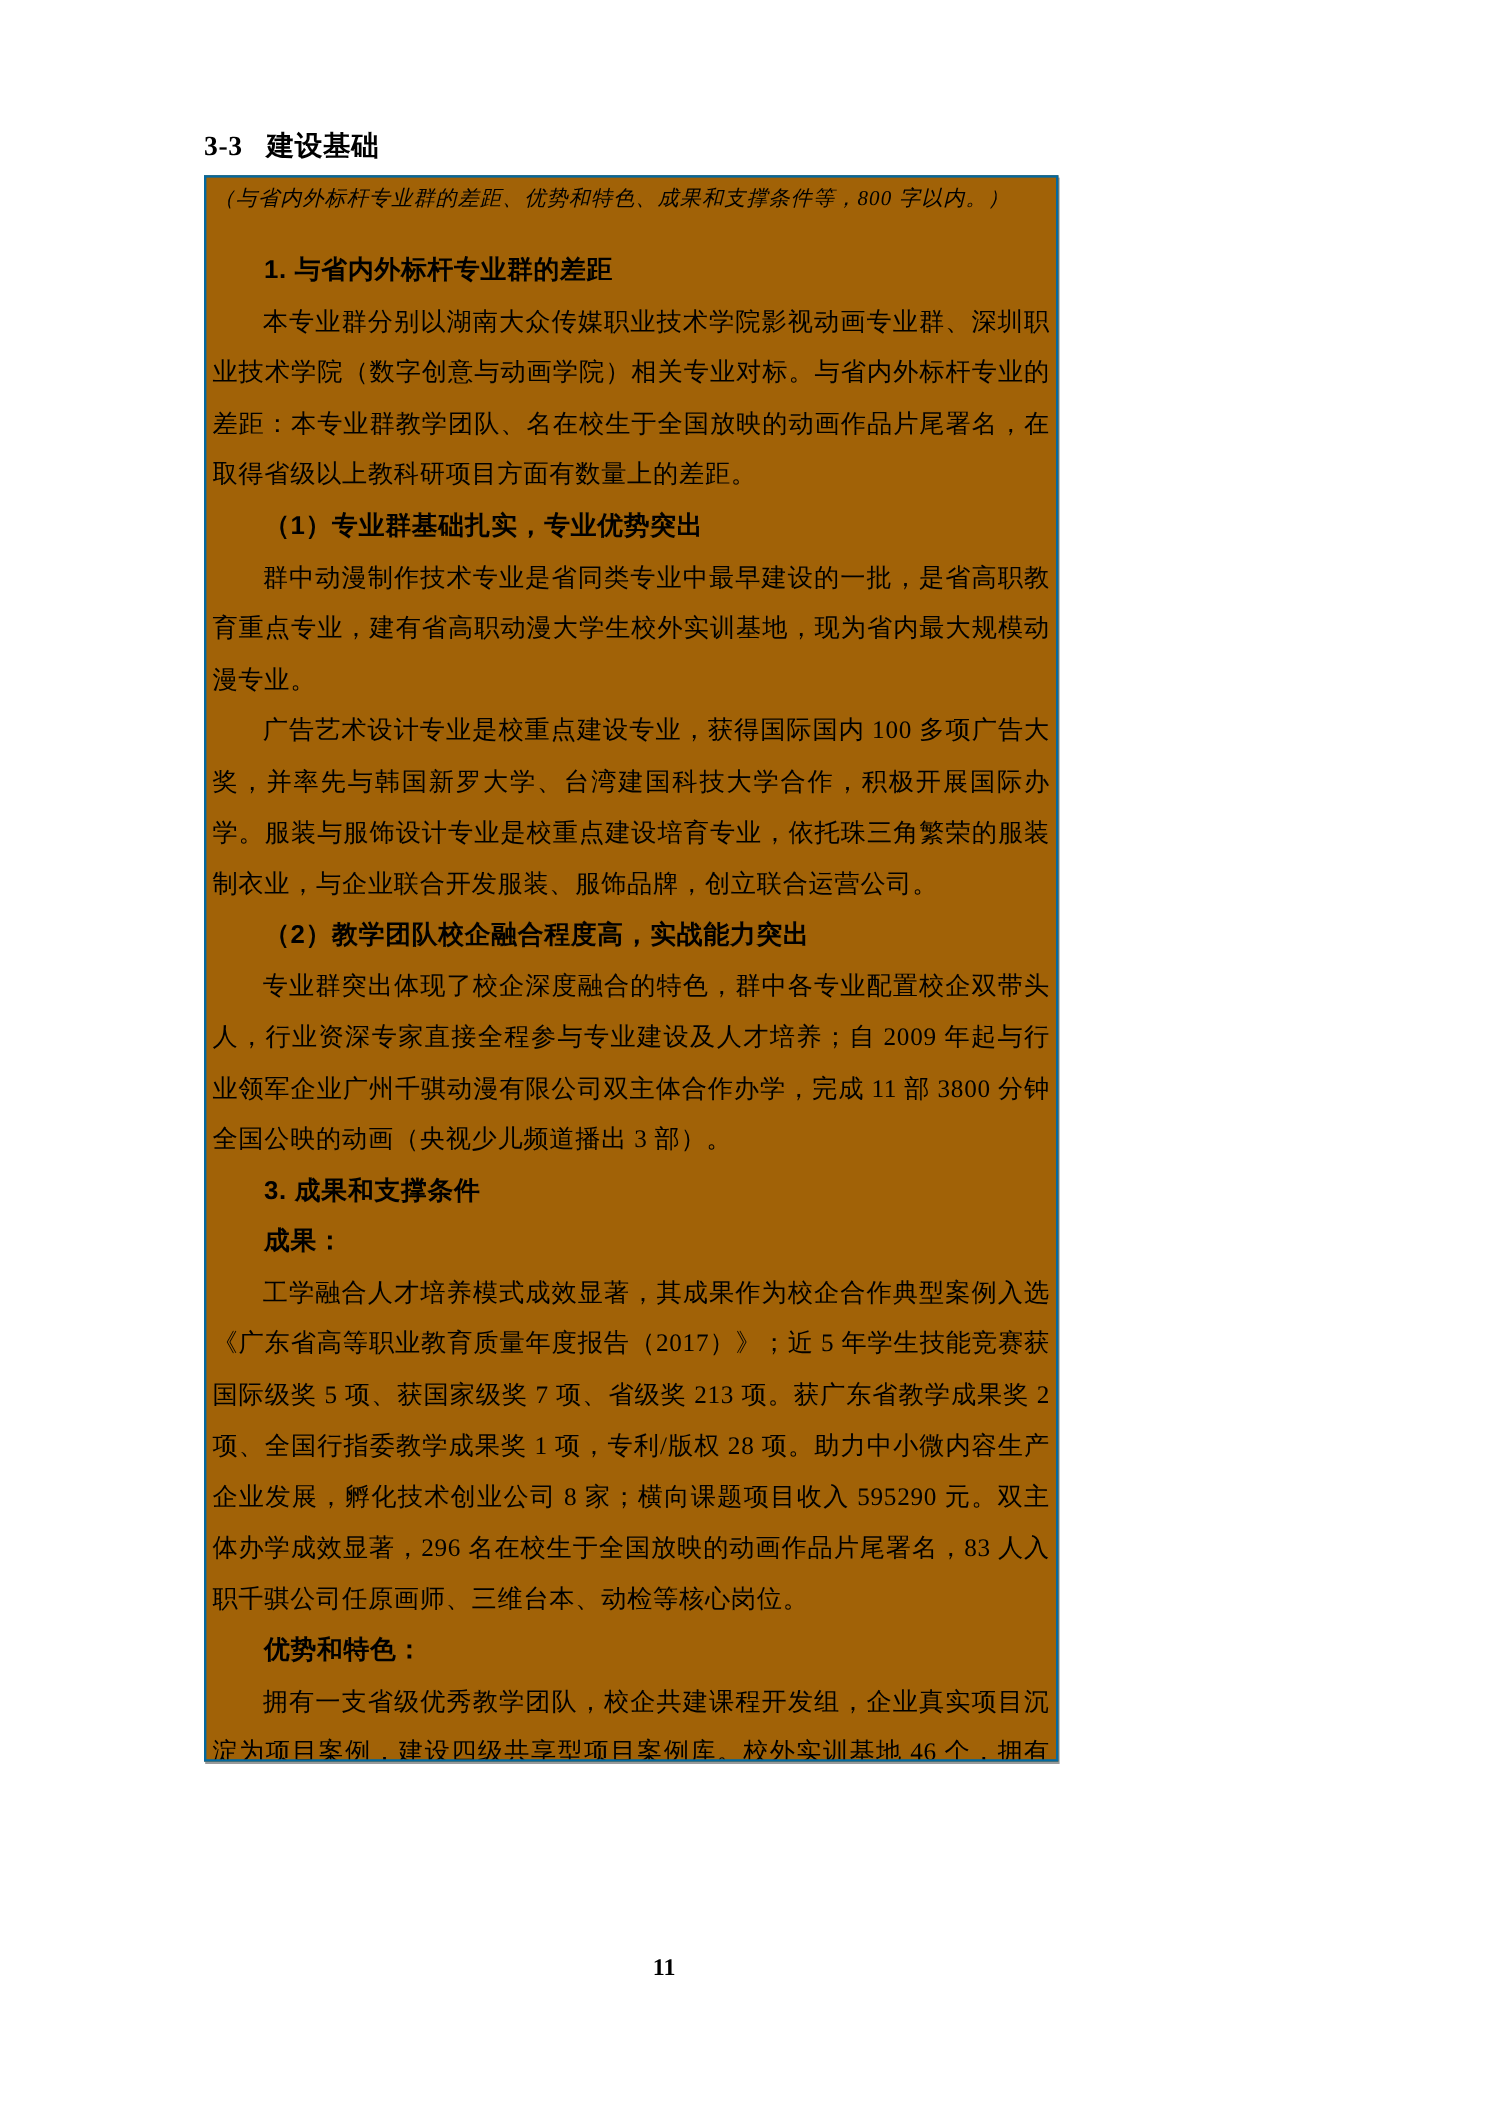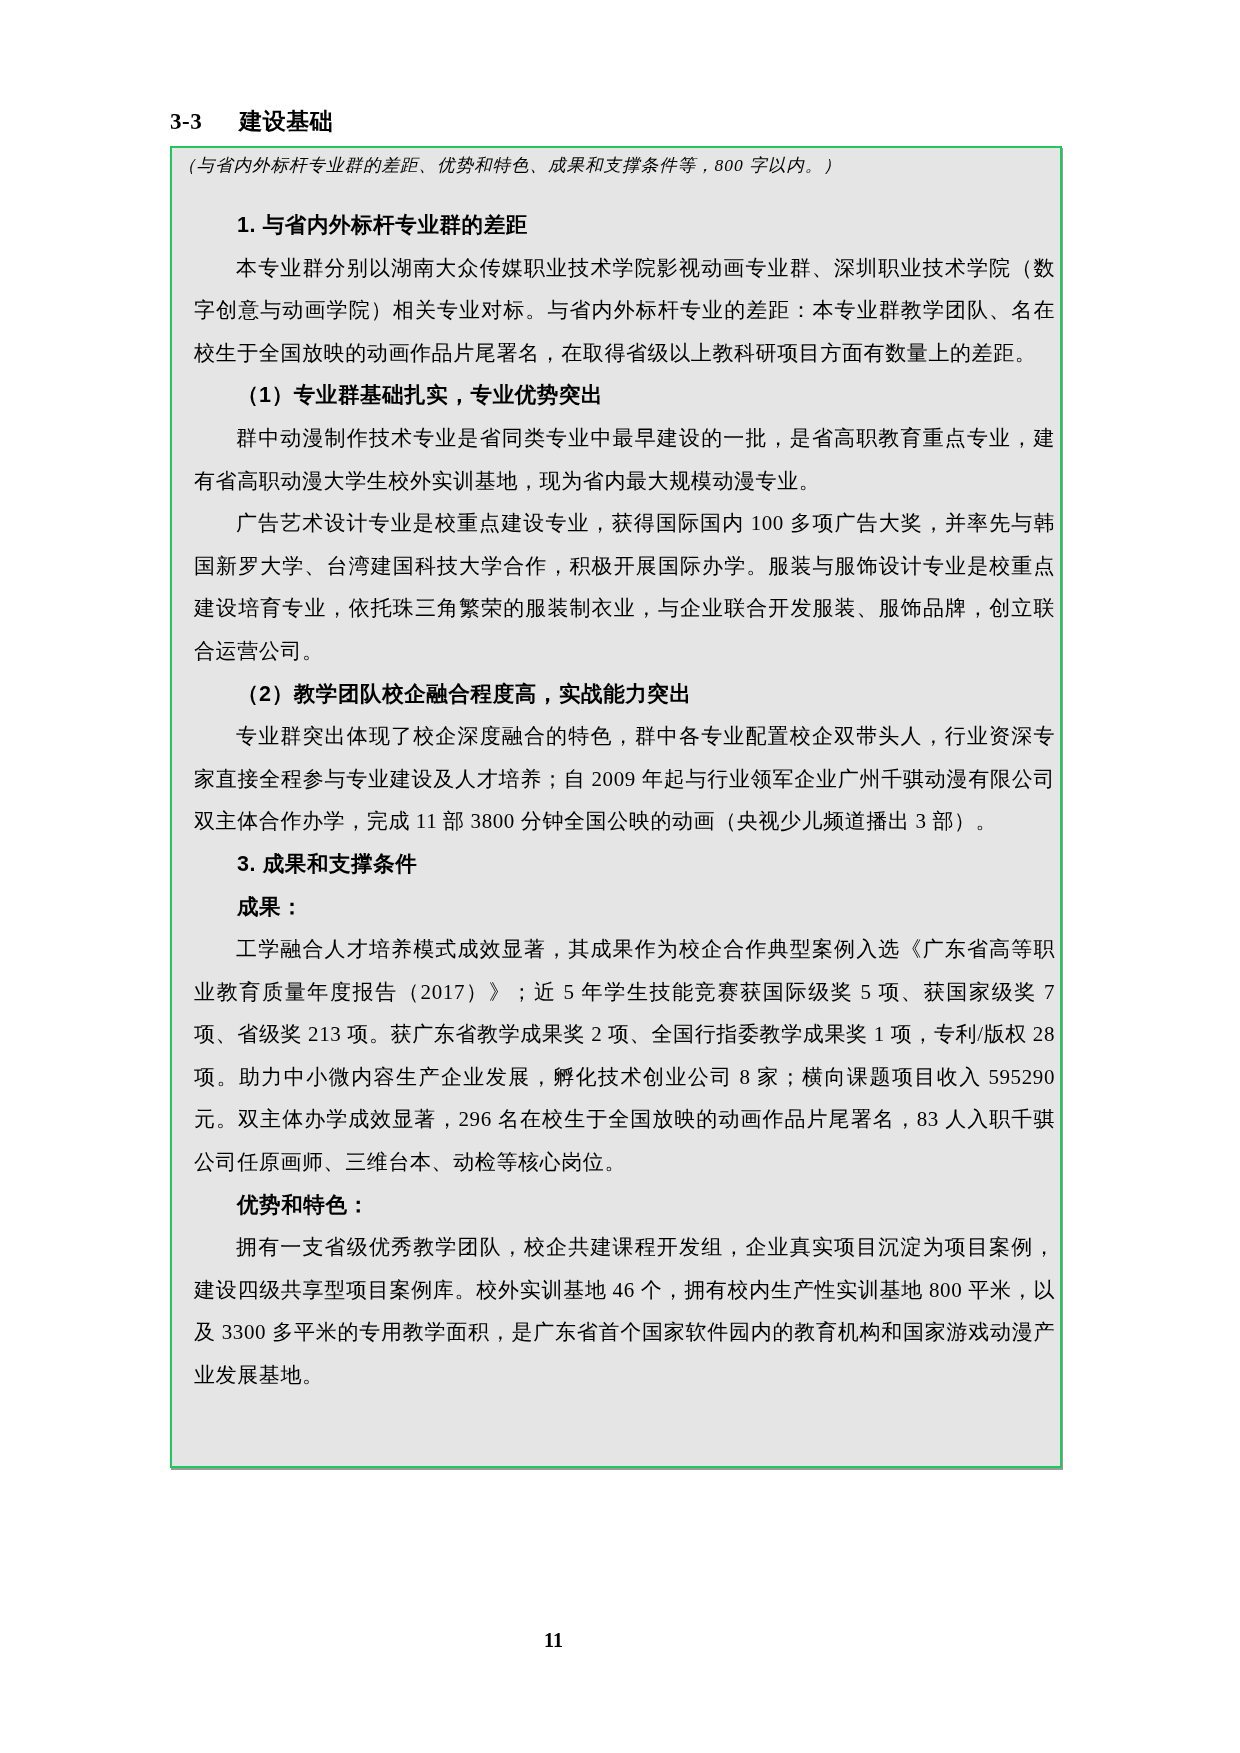--- a/index.html
+++ b/index.html
@@ -21,45 +21,45 @@
     font-size: 23px;
     font-weight: bold;
     letter-spacing: 0.5px;
     white-space: nowrap;
   }
   .doc-title .num {
     font-family: "Liberation Serif", "DejaVu Serif", serif;
     text-align: right;
   }
   .doc-title .ttl {
-    margin-left: 37px;
+    margin-left: 20px;
     font-family: Liberation Mono, monospace;
   }
   .box {
     position: absolute;
     left: 170px;
     top: 146px;
-    width: 892px;
+    width: 712px;
     height: 1322px;
     box-sizing: border-box;
-    border: 2px solid #22c55e;
+    border: 2px solid #0369a1;
     box-shadow: 1px 2px 0 #9a9a9a;
-    background: #e5e5e5;
+    background: #a16207;
     overflow: hidden;
   }
   .note {
     font-style: italic;
     font-size: 17.5px;
     line-height: 27px;
     padding: 4px 8px 0 6px;
     letter-spacing: 1px;
   }
   .content {
     margin-top: 25px;
-    padding: 0 5px 26px 22px;
+    padding: 0 5px 26px 5px;
     font-size: 21px;
     line-height: 42.6px;
     letter-spacing: 0.6px;
     text-align: justify;
   }
   .content p {
     margin: 0;
     text-indent: 2em;
   }
   .content .h {

